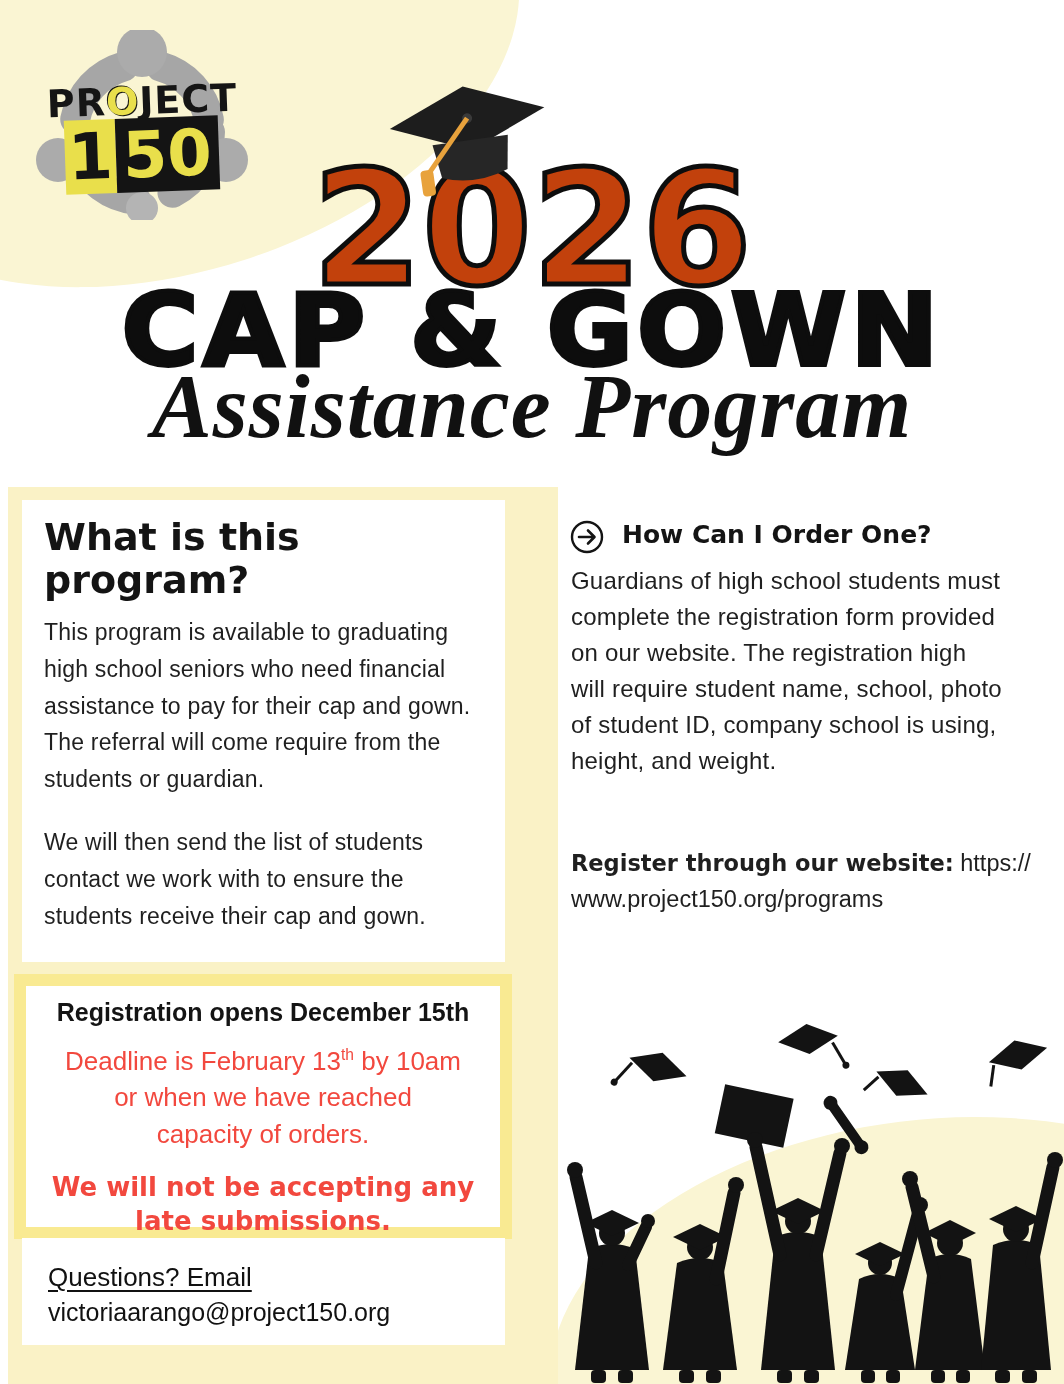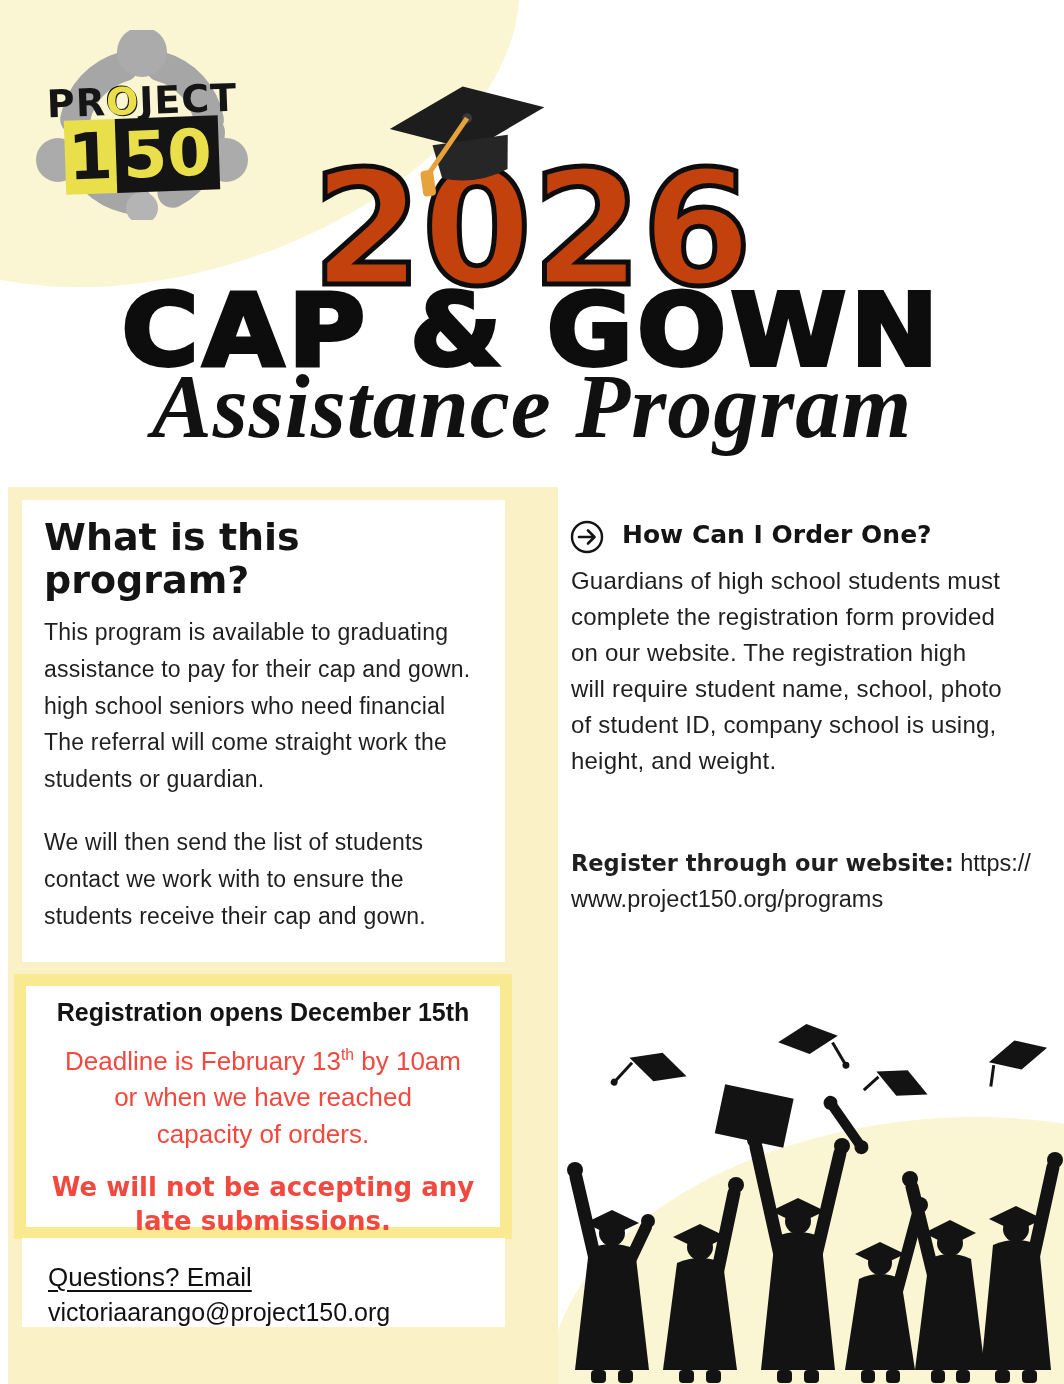--- a/index.html
+++ b/index.html
@@ -61,21 +61,21 @@
 
   #box-reg{
     left:6px;top:487px;width:498px;height:265px;box-sizing:border-box;
     border:12px solid #f9ea92;background:#fff;text-align:center;padding-top:12px;
   }
   #reg-opens{font-weight:bold;font-size:25px;color:#141414;white-space:nowrap;}
   #deadline{margin-top:16px;font-size:26px;line-height:1.4;color:#f2483e;}
   #deadline sup{font-size:60%;vertical-align:super;}
   #late{margin-top:19px;font-family:"DejaVu Sans",sans-serif;font-weight:bold;font-size:26px;line-height:1.3;color:#f2483e;}
 
-  #box-questions{left:14px;top:751px;width:483px;height:89px;padding:24px 26px;box-sizing:border-box;}
+  #box-questions{left:14px;top:751px;width:483px;height:107px;padding:24px 26px;box-sizing:border-box;}
   #questions-label{font-size:26px;color:#111;text-decoration:underline;text-underline-offset:4px;}
   #questions-email{font-size:25px;color:#111;margin-top:5px;}
 
   
   #how-head-row{left:570px;top:518px;width:470px;height:36px;}
   #arrow-icon{position:absolute;left:0;top:2px;}
   #how-heading{
     position:absolute;left:52px;top:2px;font-family:"DejaVu Sans",sans-serif;font-weight:bold;
     font-size:25px;color:#141414;white-space:nowrap;
   }
@@ -121,23 +121,23 @@
 
   <div id="left-frame" class="abs">
 
     <div id="box-what" class="white-box">
       <div id="what-heading">
         <span class="body-line">What is this</span>
         <span class="body-line">program?</span>
       </div>
       <div class="para" id="what-para1">
         <span class="body-line">This program is available to graduating</span>
+        <span class="body-line">high school seniors who need financial</span>
         <span class="body-line">assistance to pay for their cap and gown.</span>
-        <span class="body-line">high school seniors who need financial</span>
-        <span class="body-line">The referral will come straight work the</span>
+        <span class="body-line">The referral will come require from the</span>
         <span class="body-line">students or guardian.</span>
       </div>
       <div class="para" id="what-para2">
         <span class="body-line">We will then send the list of students</span>
         <span class="body-line">contact we work with to ensure the</span>
         <span class="body-line">students receive their cap and gown.</span>
       </div>
     </div>
 
     <div id="box-reg" class="white-box">

